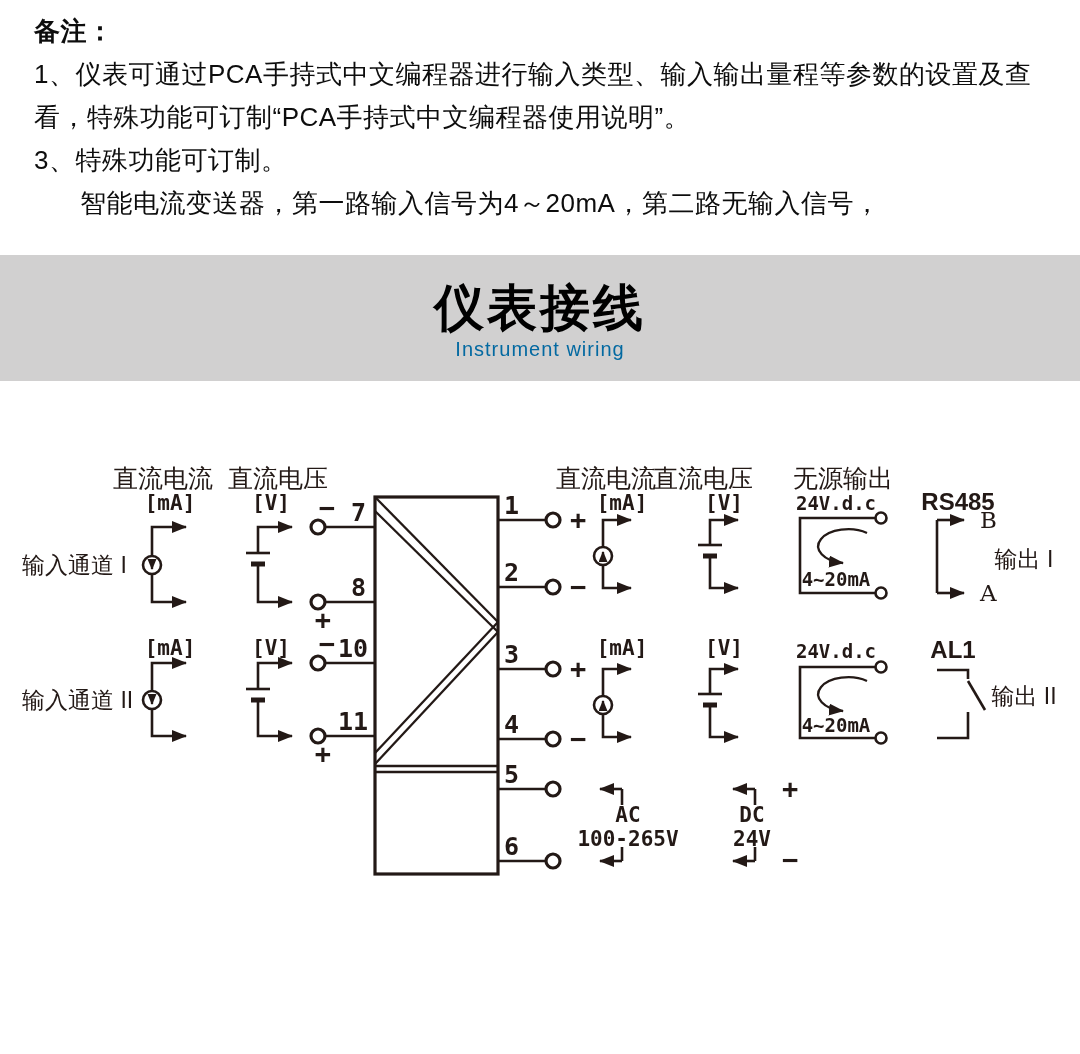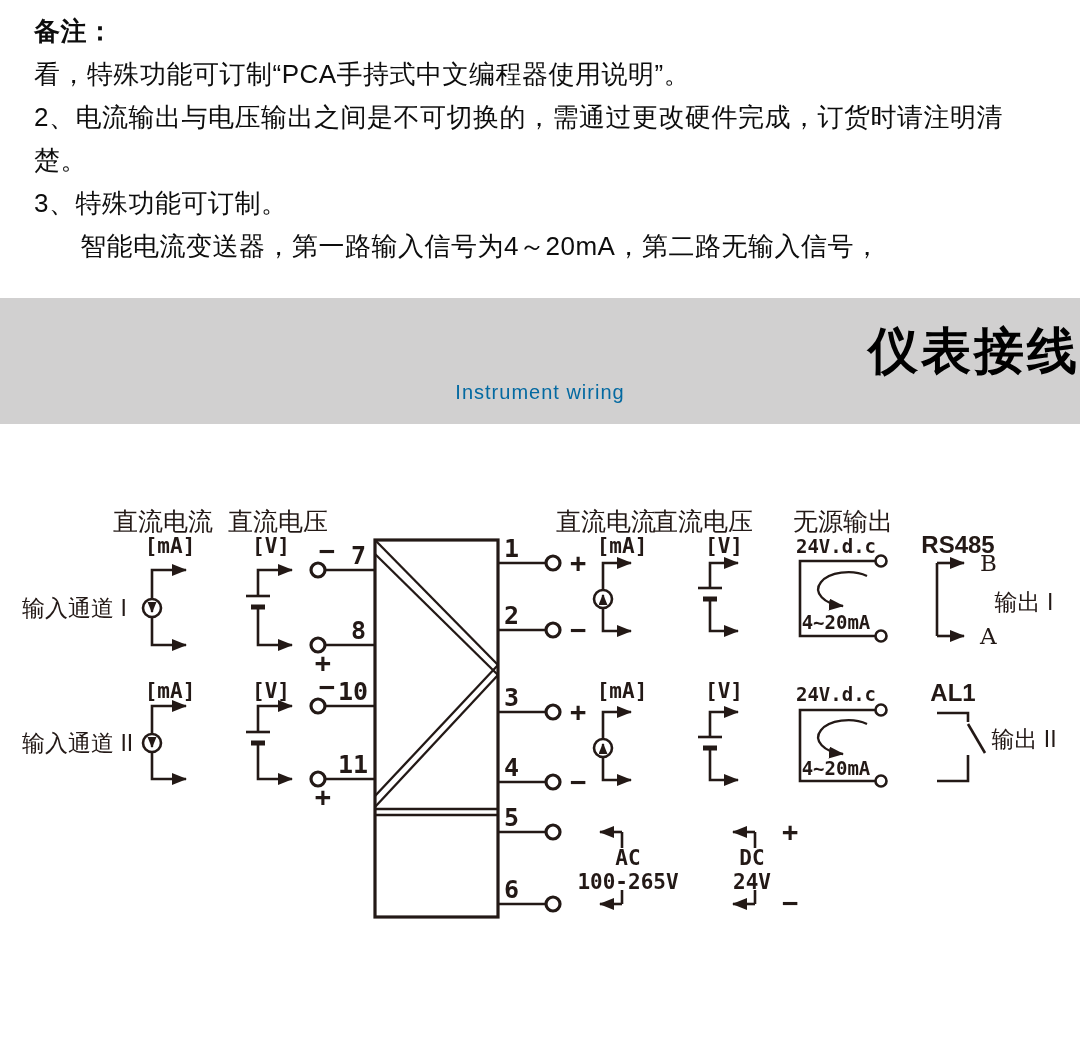--- a/index.html
+++ b/index.html
@@ -5,21 +5,21 @@
   html,body{margin:0;padding:0;background:#fff;}
   .page{position:relative;width:1080px;height:1054px;background:#fff;overflow:hidden;
         font-family:"Liberation Sans",sans-serif;color:#111;}
   
   .notes{padding:10px 30px 0 34px;font-size:26px;line-height:43px;color:#0d0d0d;}
   .note-title{font-weight:600;}
   .note-line{letter-spacing:0.5px;}
   .note-line.indent{padding-left:46px;}
   
   .banner{margin-top:30px;height:126px;text-align:center;}
-  .banner-title{font-size:50px;font-weight:bold;color:#000;line-height:58px;padding-top:24px;letter-spacing:3px;text-align:right;}
+  .banner-title{font-size:50px;font-weight:bold;color:#000;line-height:58px;padding-top:24px;letter-spacing:3px;}
   .banner-sub{font-size:20px;color:#0369a1;line-height:24px;letter-spacing:1px;}
   
   .diagram-wrap{width:1080px;height:541px;}
   svg .w{stroke:#231916;stroke-width:2.6;fill:none;}
   svg .w-thin{stroke:#231916;stroke-width:2.3;fill:none;}
   svg .w-thick{stroke:#231916;stroke-width:5;fill:none;}
   svg .box{stroke:#231916;stroke-width:3.2;fill:#fff;}
   svg .term{stroke:#231916;stroke-width:3.2;fill:#fff;}
   svg .term-sm{stroke:#231916;stroke-width:2.6;fill:#fff;}
   svg text{fill:#231916;}
@@ -32,22 +32,22 @@
   .serif{font:23px "DejaVu Serif",serif;}
   .lat{font:bold 24px "Liberation Sans",sans-serif;}
 </style>
 </head>
 <body>
 
 <div class="page">
 
   <div class="notes">
     <div class="note-line note-title">备注：</div>
+    <div class="note-line">1、仪表可通过PCA手持式中文编程器进行输入类型、输入输出量程等参数的设置及查</div>
     <div class="note-line">看，特殊功能可订制“PCA手持式中文编程器使用说明”。</div>
-    <div class="note-line">2、电流输出与电压输出之间是不可切换的，需通过更改硬件完成，订货时请注明清楚。</div>
     <div class="note-line">3、特殊功能可订制。</div>
     <div class="note-line indent">智能电流变送器，第一路输入信号为4～20mA，第二路无输入信号，</div>
   </div>
 
   <div class="banner" style="background:#d1d0d0;">
     <div class="banner-title">仪表接线</div>
     <div class="banner-sub">Instrument wiring</div>
   </div>
 
   <div class="diagram-wrap">

